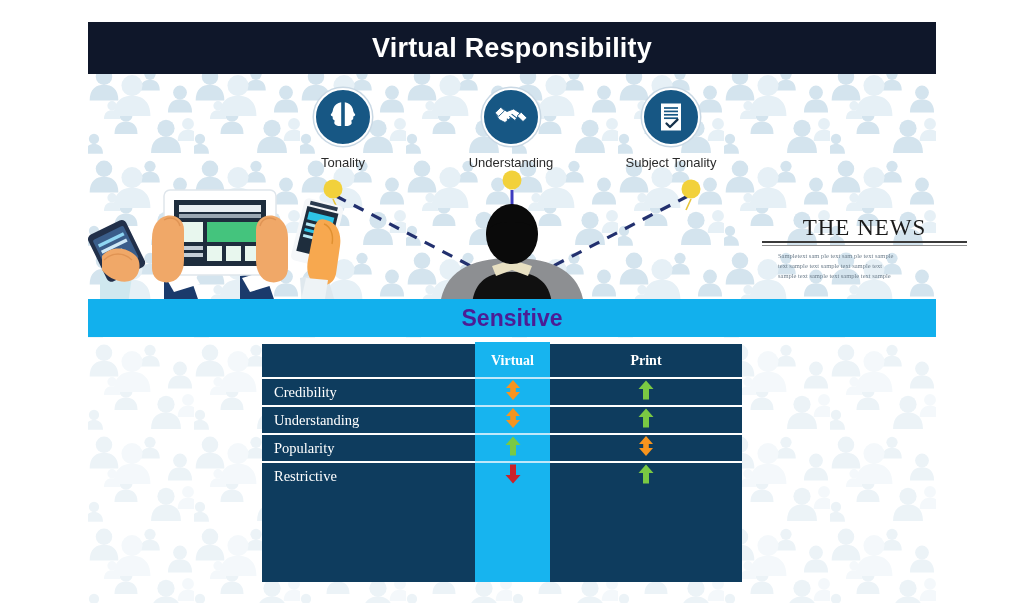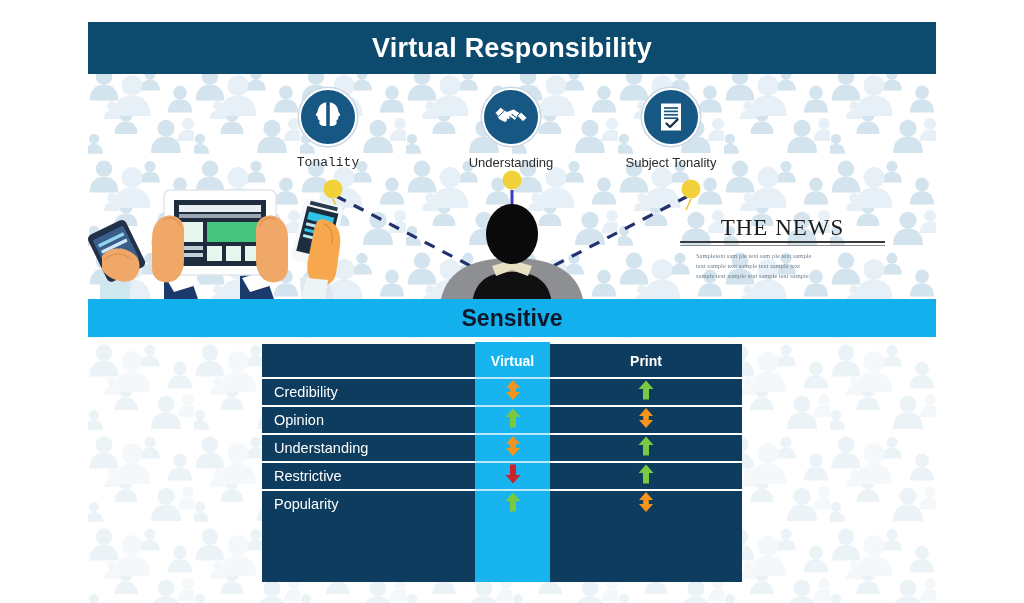--- a/index.html
+++ b/index.html
@@ -22,21 +22,21 @@
     width: 848px; height: 535px;
     overflow: hidden;
   }
   .crowd-bg svg { display: block; }
 
   
   .title-bar {
     position: absolute;
     left: 88px; top: 22px;
     width: 848px; height: 52px;
-    background: #0c4a6e;
+    background: #0f172a;
     display: flex; align-items: center; justify-content: center;
     z-index: 6;
   }
   .title-bar .title-text {
     color: #ffffff;
     font-size: 27px;
     font-weight: bold;
     letter-spacing: .2px;
   }
 
@@ -60,32 +60,32 @@
     border: 2.5px solid #ffffff;
     box-shadow: 0 0 0 1.5px #c9d8e4;
     display: flex; align-items: center; justify-content: center;
   }
   .icon-item .icon-label {
     margin-top: 9px;
     font-size: 13px;
     color: #2b2b2b;
     white-space: nowrap;
   }
-  #icon-0 { left: 165px; top: 0px; font-family: Liberation Mono, monospace; }
+  #icon-0 { left: 180px; top: 0px; }
   #icon-1 { left: 348px; top: 0px; }
   #icon-2 { left: 508px; top: 0px; }
 
   
   .scene { position: absolute; left: 88px; top: 160px; width: 848px; height: 145px; z-index: 4; }
   .scene svg { display: block; }
 
   
   .newspaper {
     position: absolute;
-    left: 680px; top: 216px;
+    left: 762px; top: 216px;
     width: 205px; height: 68px;
     z-index: 5;
     text-align: center;
   }
   .newspaper .masthead {
     font-family: "Liberation Serif", serif;
     font-size: 23px;
     color: #1b1b1b;
     letter-spacing: 1px;
     line-height: 1.05;
@@ -105,21 +105,21 @@
   
   .sensitive-bar {
     position: absolute;
     left: 88px; top: 299px;
     width: 848px; height: 38px;
     background: #12b0ed;
     display: flex; align-items: center; justify-content: center;
     z-index: 7;
   }
   .sensitive-bar .sens-text {
-    color: #0f172a;
+    color: #4c1d95;
     font-size: 23px;
     font-weight: bold;
   }
 
   
   .table-wrap {
     position: absolute;
     left: 262px; top: 344px;
     width: 480px; height: 238px;
     z-index: 8;
@@ -132,20 +132,21 @@
     position: absolute;
     left: 213px; top: -2px;
     width: 75px; height: 240px;
     background: #17b4ef;
   }
   table.cmp {
     position: relative;
     width: 480px;
     border-collapse: collapse;
     table-layout: fixed;
+    font-family: Liberation Serif, serif;
   }
   table.cmp col.c-label { width: 213px; }
   table.cmp col.c-virtual { width: 75px; }
   table.cmp col.c-print { width: 192px; }
 
   table.cmp th {
     height: 34px;
     color: #ffffff;
     font-size: 14px;
     font-weight: bold;
@@ -366,52 +367,43 @@
           <tr class="data-row">
             <td class="lbl">Credibility</td>
             <td class="arrow-cell c-virtual-cell"><span class="arrow"><svg width="18" height="22" viewBox="0 0 18 22">
                   <path d="M9 1 L16 9 L11.8 9 L11.8 13 L16 13 L9 21 L2 13 L6.2 13 L6.2 9 L2 9 Z" fill="#f7941e"></path>
                 </svg></span></td>
             <td class="arrow-cell"><span class="arrow"><svg width="18" height="22" viewBox="0 0 18 22">
                   <path d="M9 1.5 L16.5 10 L12 10 L12 20.5 L6 20.5 L6 10 L1.5 10 Z" fill="#7ac943"></path>
                 </svg></span></td>
           </tr>
           <tr class="data-row">
-            <td class="lbl">Opinion</td>
-            <td class="arrow-cell c-virtual-cell"><span class="arrow"><svg width="18" height="22" viewBox="0 0 18 22">
-                  <path d="M9 1.5 L16.5 10 L12 10 L12 20.5 L6 20.5 L6 10 L1.5 10 Z" fill="#7ac943"></path>
-                </svg></span></td>
-            <td class="arrow-cell"><span class="arrow"><svg width="18" height="22" viewBox="0 0 18 22">
-                  <path d="M9 1 L16 9 L11.8 9 L11.8 13 L16 13 L9 21 L2 13 L6.2 13 L6.2 9 L2 9 Z" fill="#f7941e"></path>
-                </svg></span></td>
-          </tr>
-          <tr class="data-row">
             <td class="lbl">Understanding</td>
             <td class="arrow-cell c-virtual-cell"><span class="arrow"><svg width="18" height="22" viewBox="0 0 18 22">
                   <path d="M9 1 L16 9 L11.8 9 L11.8 13 L16 13 L9 21 L2 13 L6.2 13 L6.2 9 L2 9 Z" fill="#f7941e"></path>
                 </svg></span></td>
             <td class="arrow-cell"><span class="arrow"><svg width="18" height="22" viewBox="0 0 18 22">
                   <path d="M9 1.5 L16.5 10 L12 10 L12 20.5 L6 20.5 L6 10 L1.5 10 Z" fill="#7ac943"></path>
+                </svg></span></td>
+          </tr>
+          <tr class="data-row">
+            <td class="lbl">Popularity</td>
+            <td class="arrow-cell c-virtual-cell"><span class="arrow"><svg width="18" height="22" viewBox="0 0 18 22">
+                  <path d="M9 1.5 L16.5 10 L12 10 L12 20.5 L6 20.5 L6 10 L1.5 10 Z" fill="#7ac943"></path>
+                </svg></span></td>
+            <td class="arrow-cell"><span class="arrow"><svg width="18" height="22" viewBox="0 0 18 22">
+                  <path d="M9 1 L16 9 L11.8 9 L11.8 13 L16 13 L9 21 L2 13 L6.2 13 L6.2 9 L2 9 Z" fill="#f7941e"></path>
                 </svg></span></td>
           </tr>
           <tr class="data-row">
             <td class="lbl">Restrictive</td>
             <td class="arrow-cell c-virtual-cell"><span class="arrow"><svg width="18" height="22" viewBox="0 0 18 22">
                   <path d="M9 20.5 L1.5 12 L6 12 L6 1.5 L12 1.5 L12 12 L16.5 12 Z" fill="#cc2229"></path>
                 </svg></span></td>
             <td class="arrow-cell"><span class="arrow"><svg width="18" height="22" viewBox="0 0 18 22">
                   <path d="M9 1.5 L16.5 10 L12 10 L12 20.5 L6 20.5 L6 10 L1.5 10 Z" fill="#7ac943"></path>
                 </svg></span></td>
           </tr>
-          <tr class="data-row">
-            <td class="lbl">Popularity</td>
-            <td class="arrow-cell c-virtual-cell"><span class="arrow"><svg width="18" height="22" viewBox="0 0 18 22">
-                  <path d="M9 1.5 L16.5 10 L12 10 L12 20.5 L6 20.5 L6 10 L1.5 10 Z" fill="#7ac943"></path>
-                </svg></span></td>
-            <td class="arrow-cell"><span class="arrow"><svg width="18" height="22" viewBox="0 0 18 22">
-                  <path d="M9 1 L16 9 L11.8 9 L11.8 13 L16 13 L9 21 L2 13 L6.2 13 L6.2 9 L2 9 Z" fill="#f7941e"></path>
-                </svg></span></td>
-          </tr>
         </tbody>
     </table>
   </div>
 
 </div>
 
 </body></html>

